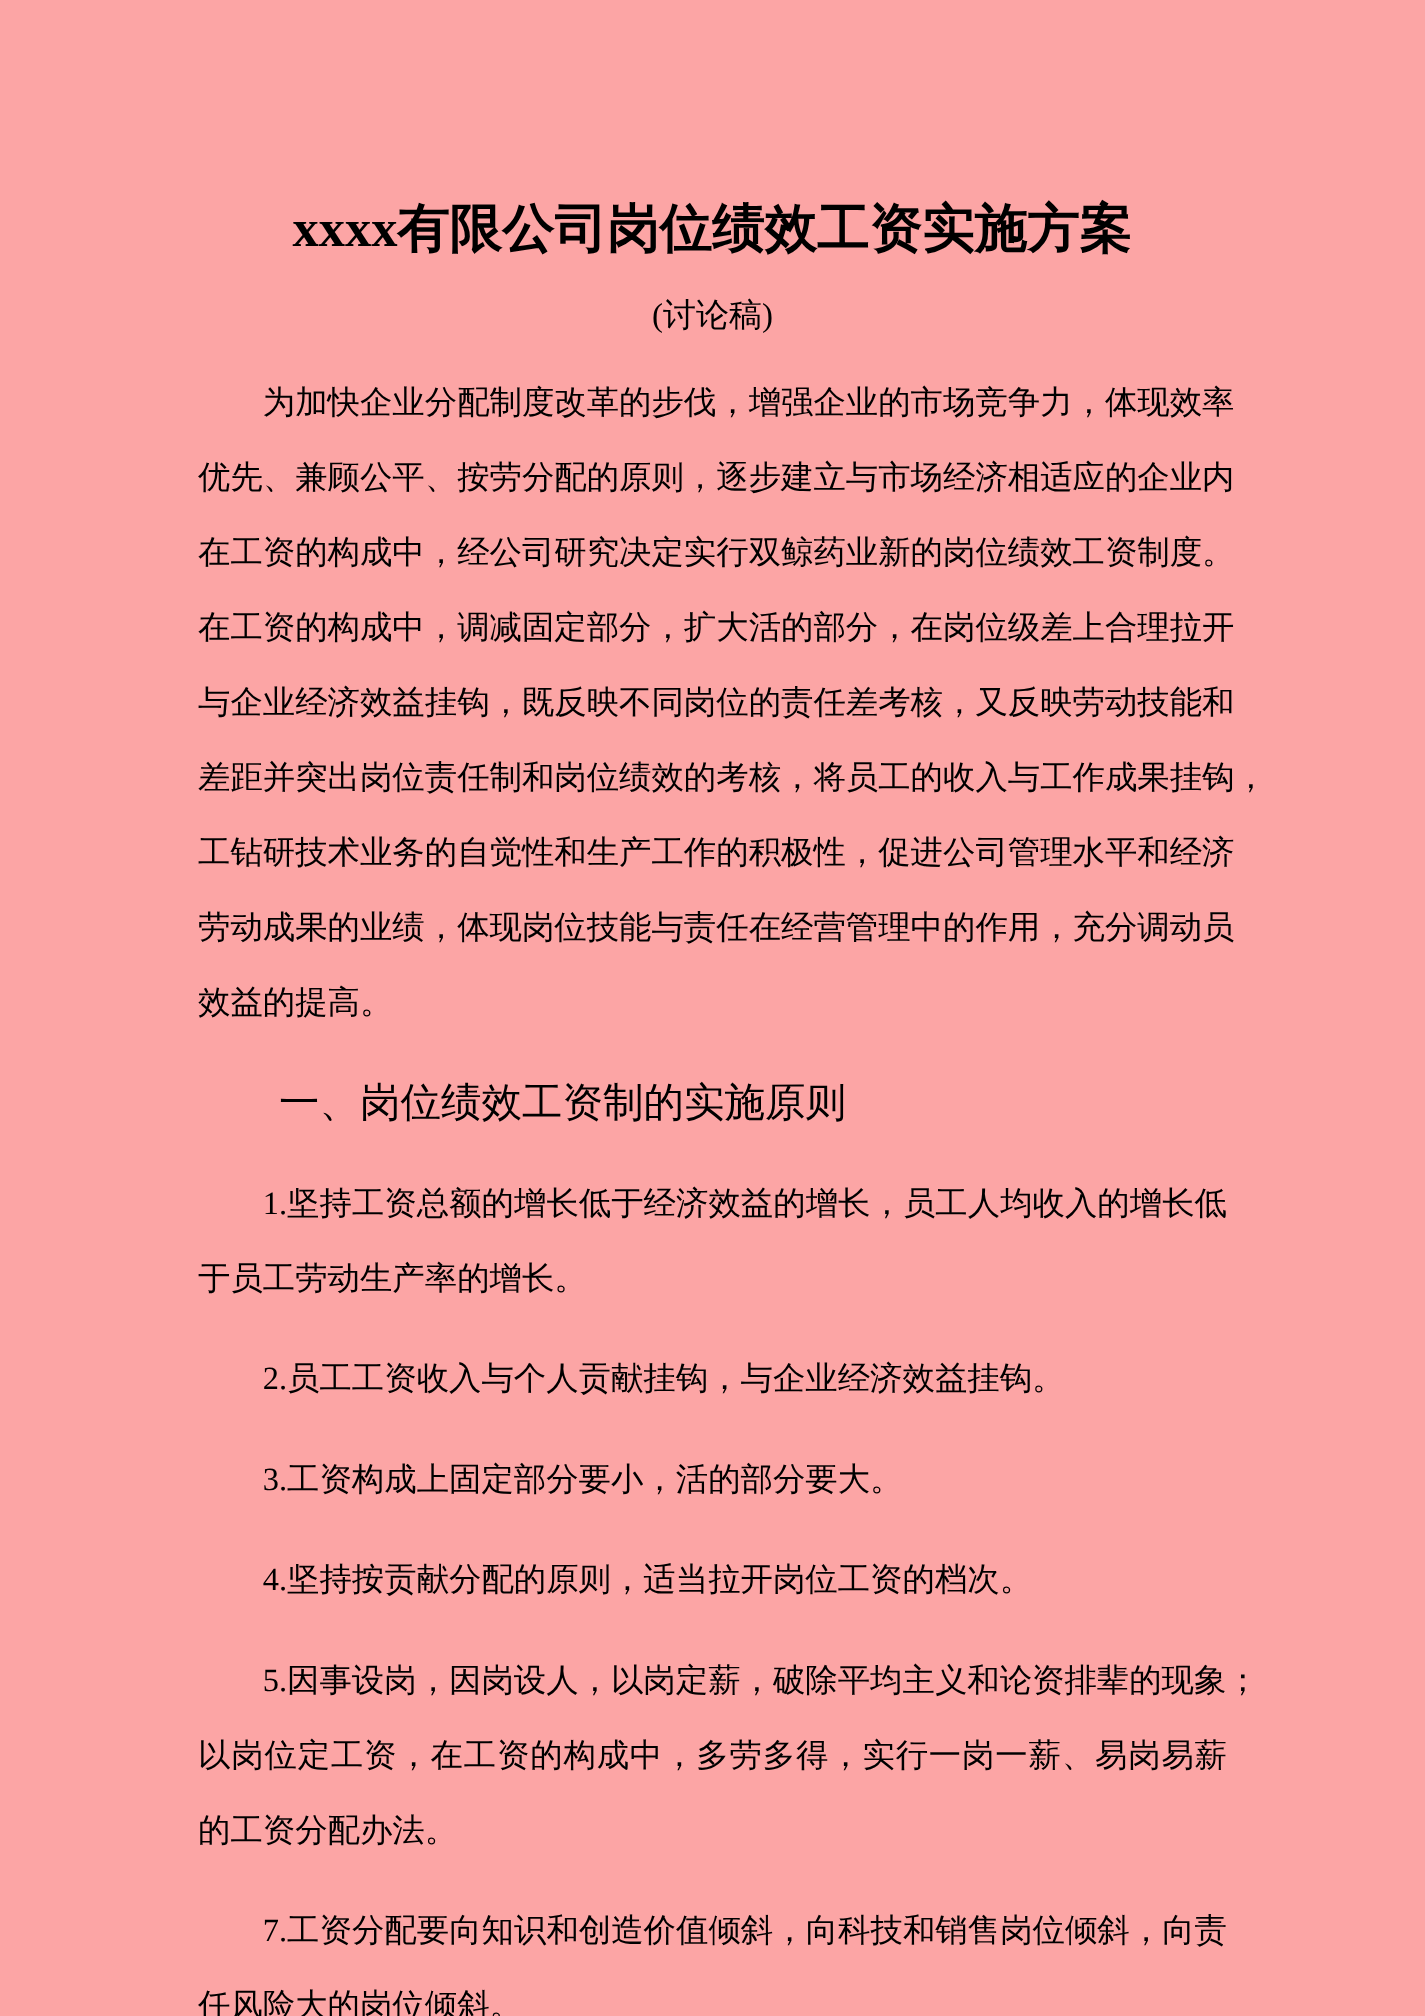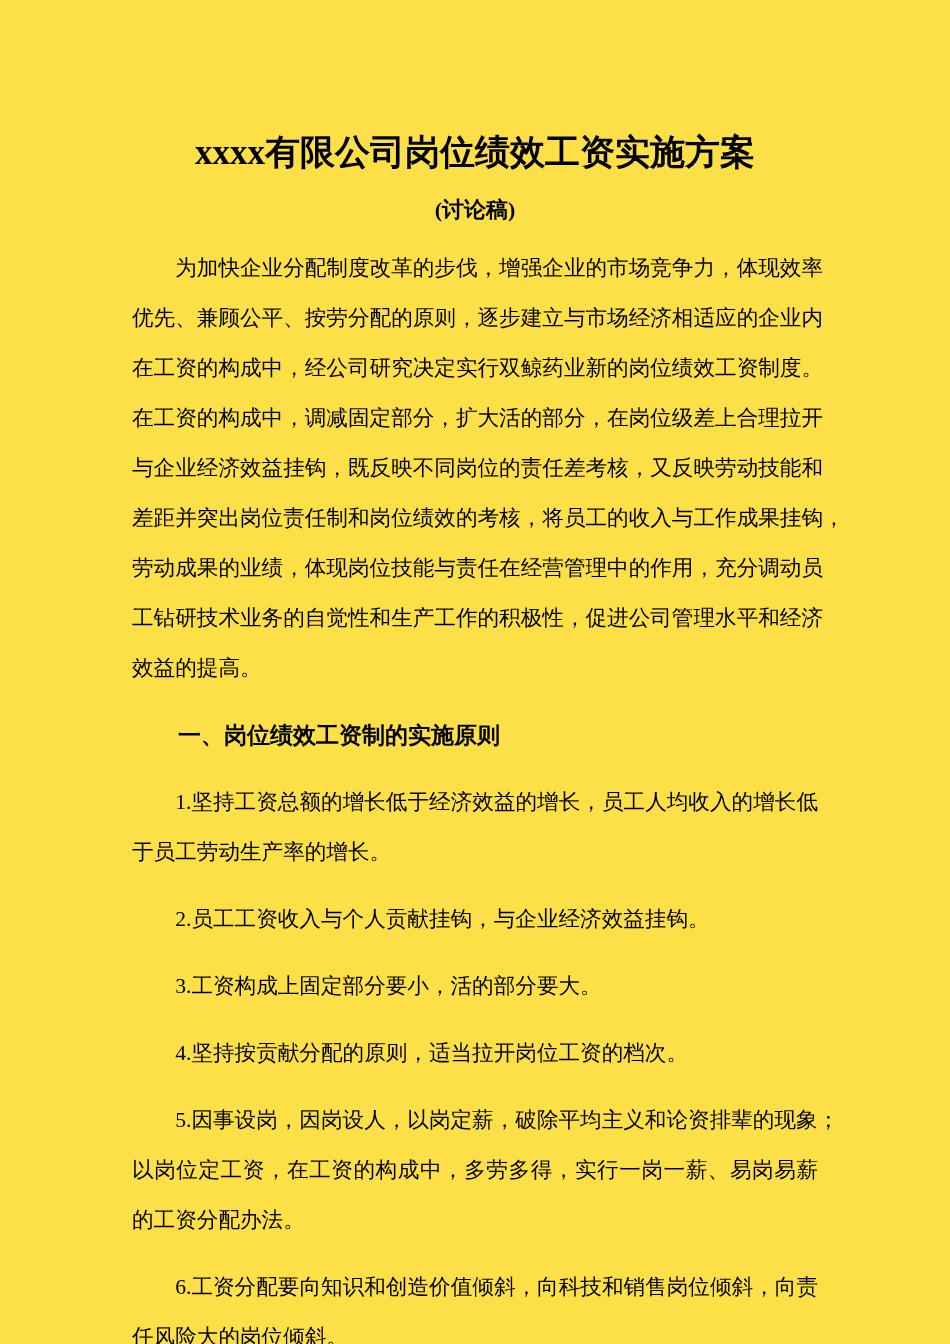--- a/index.html
+++ b/index.html
@@ -22,60 +22,60 @@
     font-weight: bold;
     white-space: nowrap;
     font-family: "Liberation Serif", "DejaVu Serif", serif;
   }
   .doc-subtitle {
     margin: 16px 115px 12px;
     height: 32px;
     line-height: 32px;
     text-align: center;
     font-size: 22px;
-    font-weight: bold;
+    font-weight: normal;
   }
   .doc-body {
     margin: 2px 115px 0;
     width: 720px;
   }
   .block { margin: 17px; }
   .line {
     font-size: 21.6px;
     height: 50px;
     line-height: 50px;
     white-space: nowrap;
     text-align: justify;
     text-align-last: justify;
     overflow: visible;
   }
   .line.indent { text-indent: 2em; }
   .line.short { text-align: center; text-align-last: left; }
   .block.heading .line {
-    font-weight: bold;
-    font-size: 23px;
+    font-weight: normal;
+    font-size: 27px;
     font-family: "Liberation Sans", "DejaVu Sans", sans-serif;
   }
 </style>
 </head>
 <body>
 
-<div class="page" style="background: #fde047; color: rgb(0, 0, 0);">
+<div class="page" style="background: #fca5a5; color: rgb(0, 0, 0);">
   <div class="doc-title" style="color: rgb(0, 0, 0);">xxxx有限公司岗位绩效工资实施方案</div>
   <div class="doc-subtitle" style="color: rgb(0, 0, 0);">(讨论稿)</div>
   <div class="doc-body" id="doc-body">
       <div class="block paragraph">
         <div class="line indent">为加快企业分配制度改革的步伐，增强企业的市场竞争力，体现效率</div>
         <div class="line">优先、兼顾公平、按劳分配的原则，逐步建立与市场经济相适应的企业内</div>
         <div class="line">在工资的构成中，经公司研究决定实行双鲸药业新的岗位绩效工资制度。</div>
         <div class="line">在工资的构成中，调减固定部分，扩大活的部分，在岗位级差上合理拉开</div>
         <div class="line">与企业经济效益挂钩，既反映不同岗位的责任差考核，又反映劳动技能和</div>
         <div class="line">差距并突出岗位责任制和岗位绩效的考核，将员工的收入与工作成果挂钩，</div>
+        <div class="line">工钻研技术业务的自觉性和生产工作的积极性，促进公司管理水平和经济</div>
         <div class="line">劳动成果的业绩，体现岗位技能与责任在经营管理中的作用，充分调动员</div>
-        <div class="line">工钻研技术业务的自觉性和生产工作的积极性，促进公司管理水平和经济</div>
         <div class="line short">效益的提高。</div>
       </div>
       <div class="block heading">
         <div class="line indent short">一、岗位绩效工资制的实施原则</div>
       </div>
       <div class="block paragraph">
         <div class="line indent">1.坚持工资总额的增长低于经济效益的增长，员工人均收入的增长低</div>
         <div class="line short">于员工劳动生产率的增长。</div>
       </div>
       <div class="block paragraph">
@@ -86,17 +86,17 @@
       </div>
       <div class="block paragraph">
         <div class="line indent short">4.坚持按贡献分配的原则，适当拉开岗位工资的档次。</div>
       </div>
       <div class="block paragraph">
         <div class="line indent">5.因事设岗，因岗设人，以岗定薪，破除平均主义和论资排辈的现象；</div>
         <div class="line">以岗位定工资，在工资的构成中，多劳多得，实行一岗一薪、易岗易薪</div>
         <div class="line short">的工资分配办法。</div>
       </div>
       <div class="block paragraph">
-        <div class="line indent">6.工资分配要向知识和创造价值倾斜，向科技和销售岗位倾斜，向责</div>
+        <div class="line indent">7.工资分配要向知识和创造价值倾斜，向科技和销售岗位倾斜，向责</div>
         <div class="line short">任风险大的岗位倾斜。</div>
       </div>
     </div>
 </div>
 
 </body></html>

